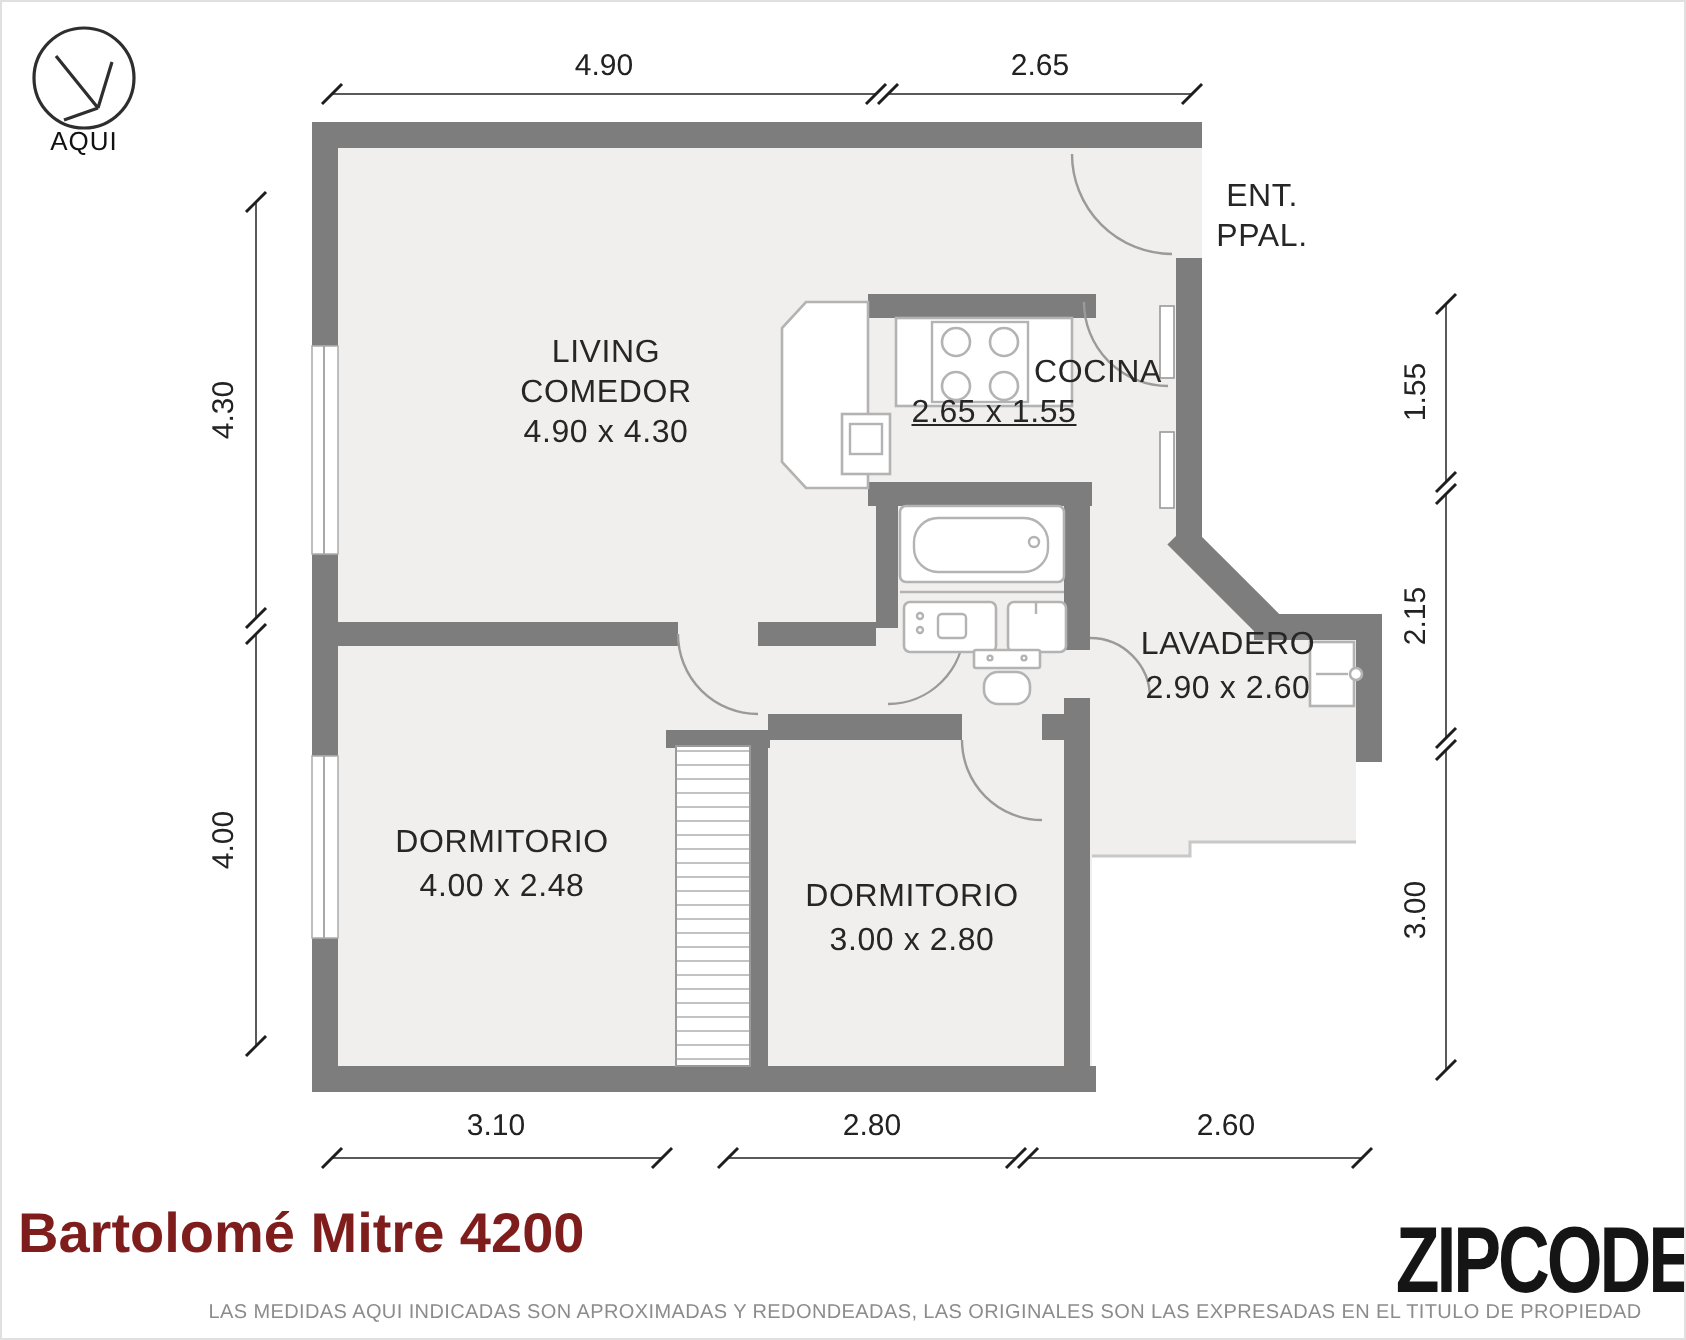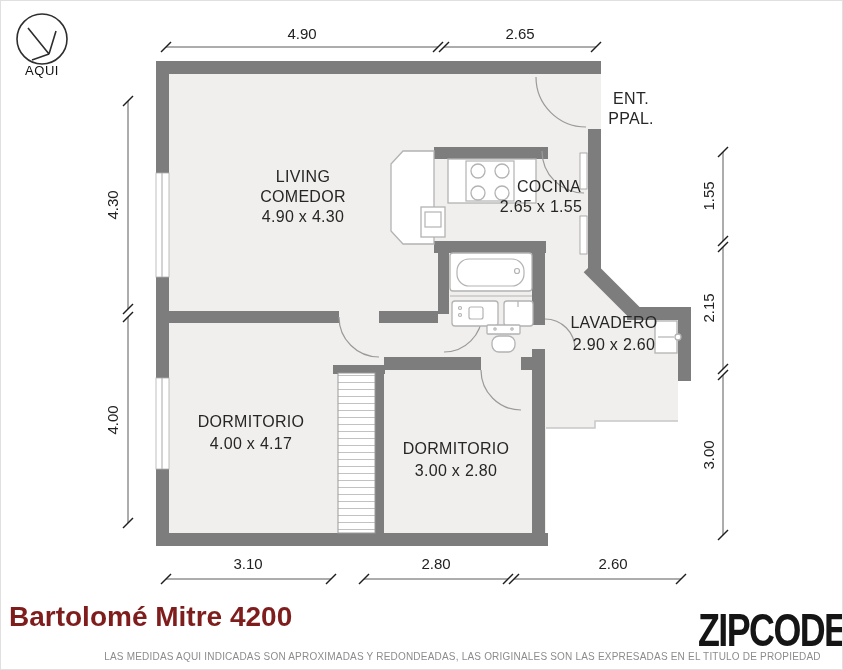--- a/index.html
+++ b/index.html
@@ -194,30 +194,30 @@
   <div class="abs dim dim-v" style="left:111px;top:419px;">4.00</div>
   <div class="abs dim dim-v" style="left:707px;top:195px;">1.55</div>
   <div class="abs dim dim-v" style="left:707px;top:307px;">2.15</div>
   <div class="abs dim dim-v" style="left:707px;top:454px;">3.00</div>
 
   <div class="abs room-label" style="left:302px;top:176px;">LIVING</div>
   <div class="abs room-label" style="left:302px;top:196px;">COMEDOR</div>
   <div class="abs room-label" style="left:302px;top:216px;">4.90 x 4.30</div>
 
   <div class="abs room-label" style="left:512px;top:186px;margin-left:36px;">COCINA</div>
-  <div class="abs room-label" style="left:540px;top:206px;">2.65 x 1.55</div>
+  <div class="abs room-label" style="left:496px;top:206px;text-decoration:underline;">2.65 x 1.55</div>
 
   <div class="abs room-label" style="left:630px;top:98px;">ENT.</div>
   <div class="abs room-label" style="left:630px;top:118px;">PPAL.</div>
 
   <div class="abs room-label" style="left:613px;top:322px;">LAVADERO</div>
   <div class="abs room-label" style="left:613px;top:344px;">2.90 x 2.60</div>
 
   <div class="abs room-label" style="left:250px;top:421px;">DORMITORIO</div>
-  <div class="abs room-label" style="left:250px;top:443px;">4.00 x 4.17</div>
+  <div class="abs room-label" style="left:250px;top:443px;">4.00 x 2.48</div>
 
   <div class="abs room-label" style="left:455px;top:448px;">DORMITORIO</div>
   <div class="abs room-label" style="left:455px;top:470px;">3.00 x 2.80</div>
 
   <div class="abs title">Bartolomé Mitre 4200</div>
   <div class="abs brand">ZIPCODE</div>
   <div class="abs disclaimer">LAS MEDIDAS AQUI INDICADAS SON APROXIMADAS Y REDONDEADAS, LAS ORIGINALES SON LAS EXPRESADAS EN EL TITULO DE PROPIEDAD</div>
 
 </div>
 

